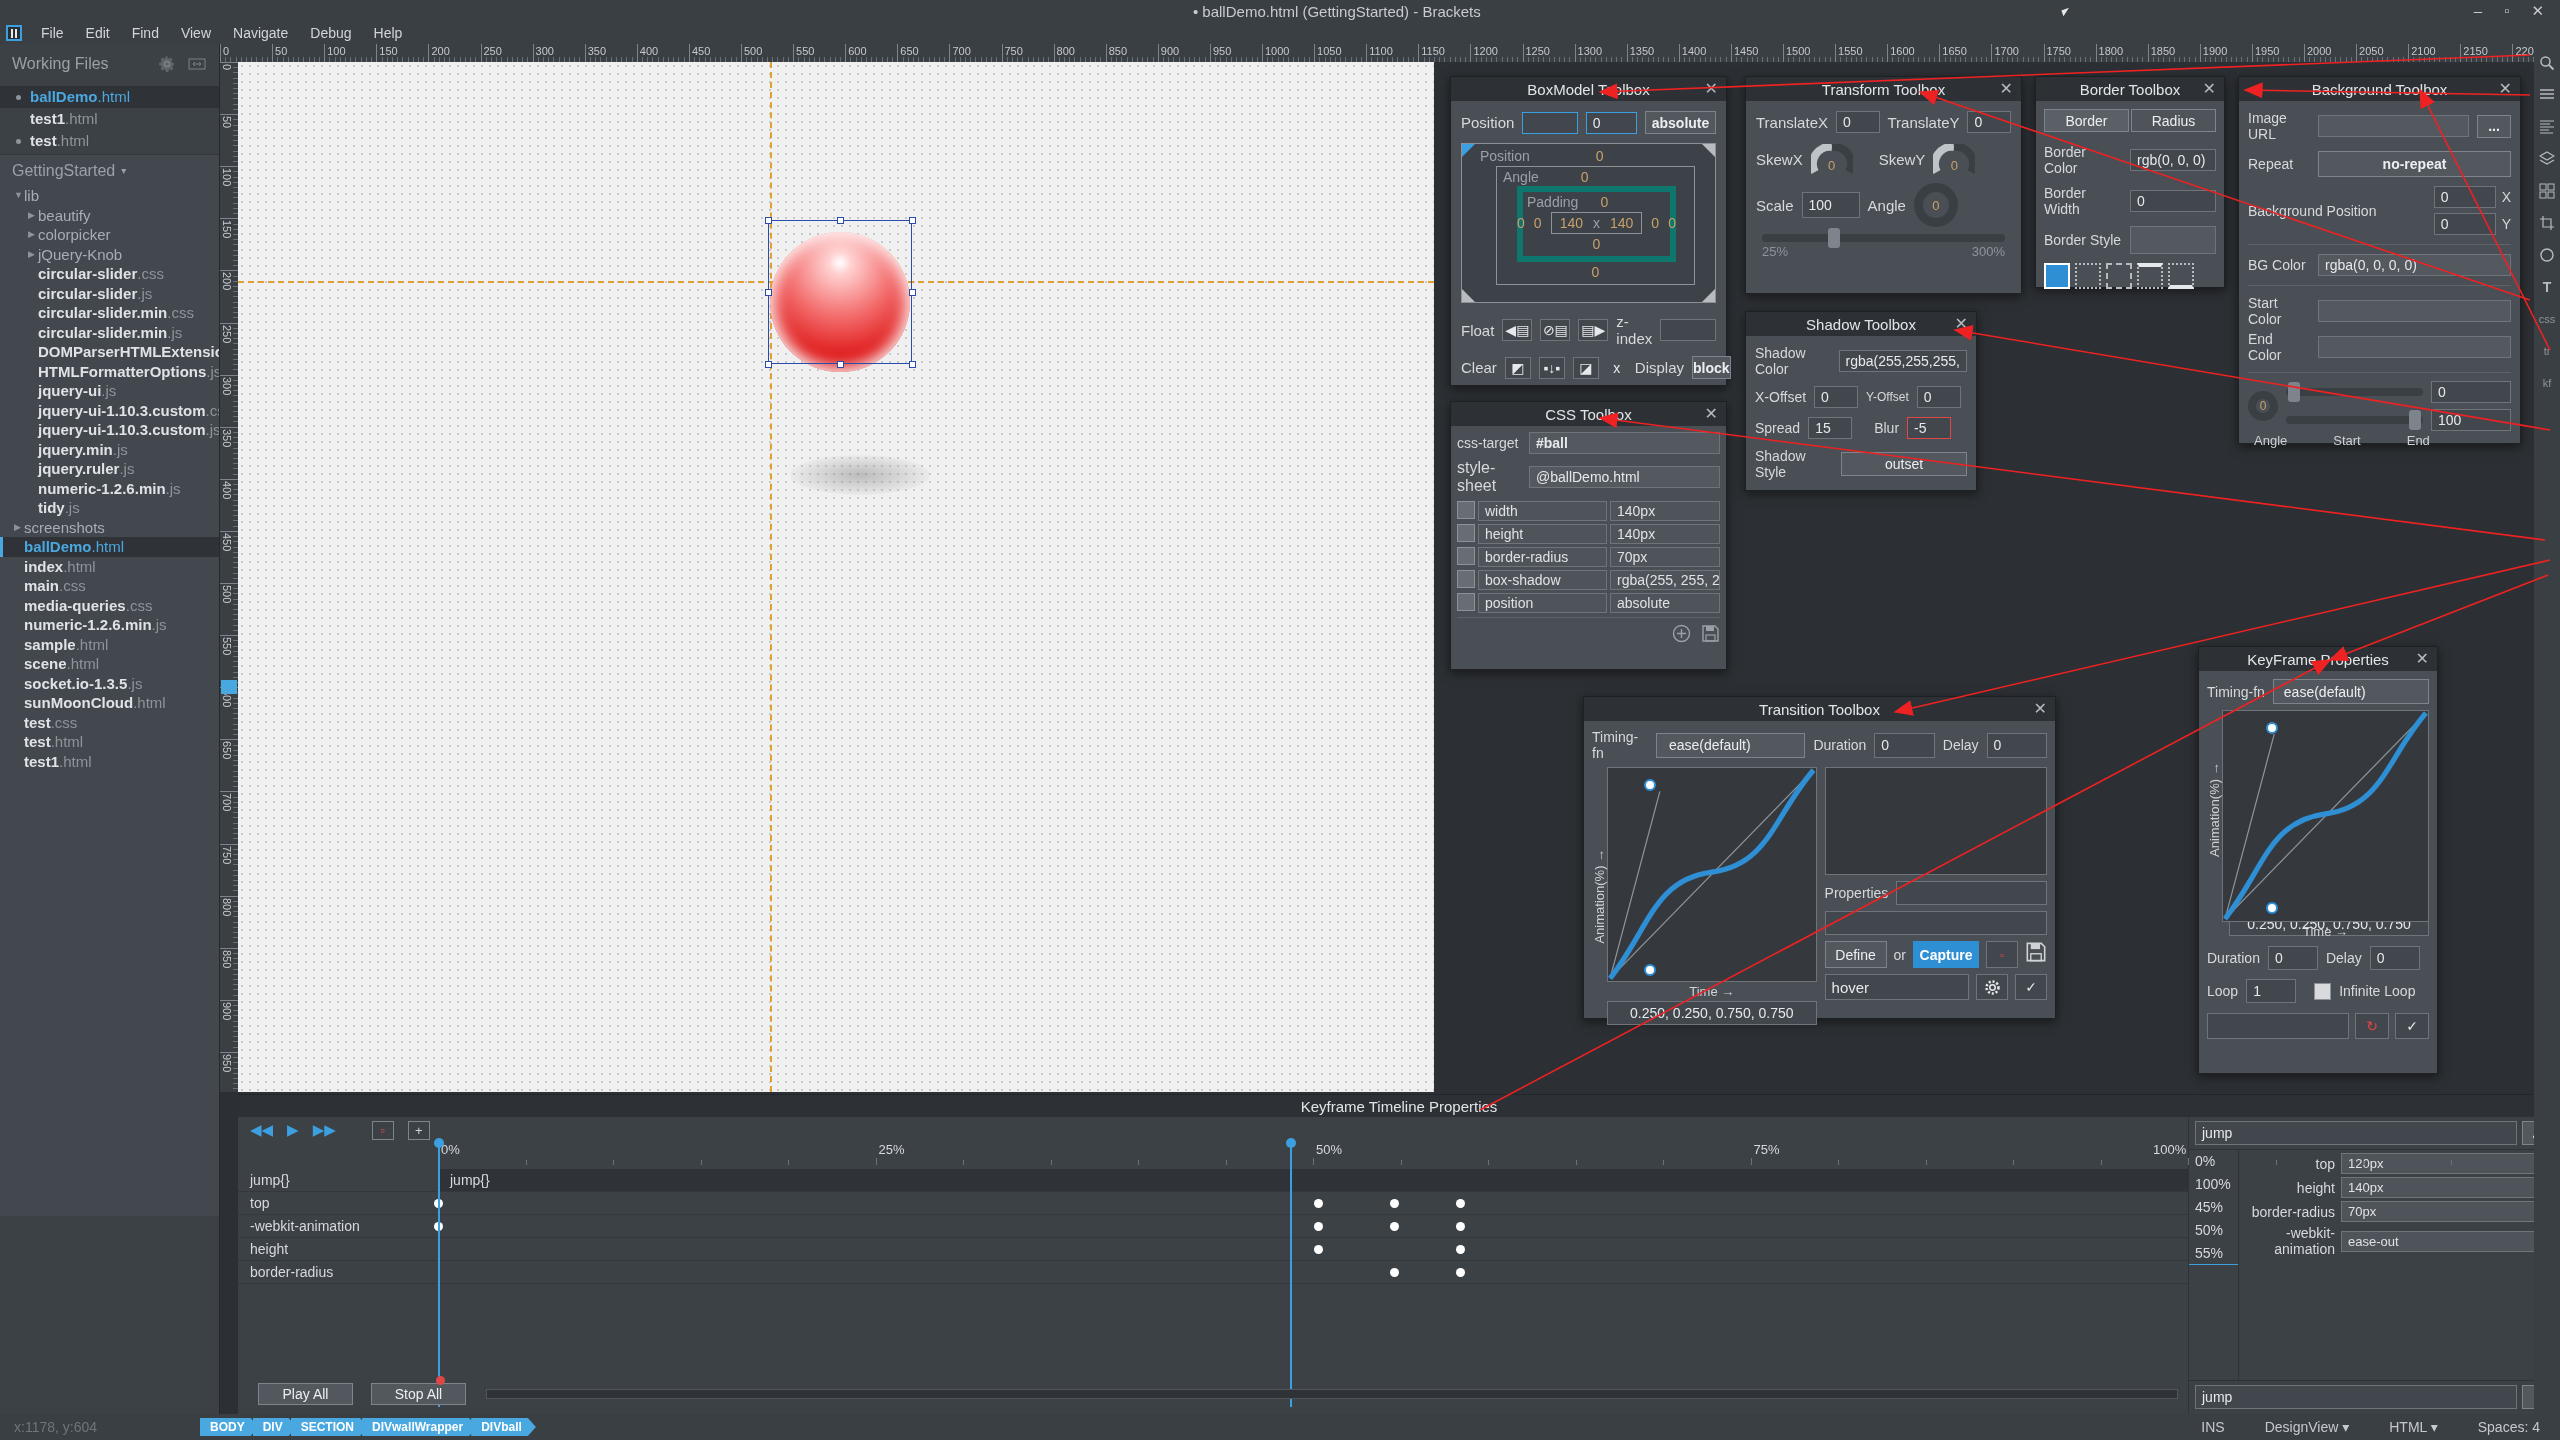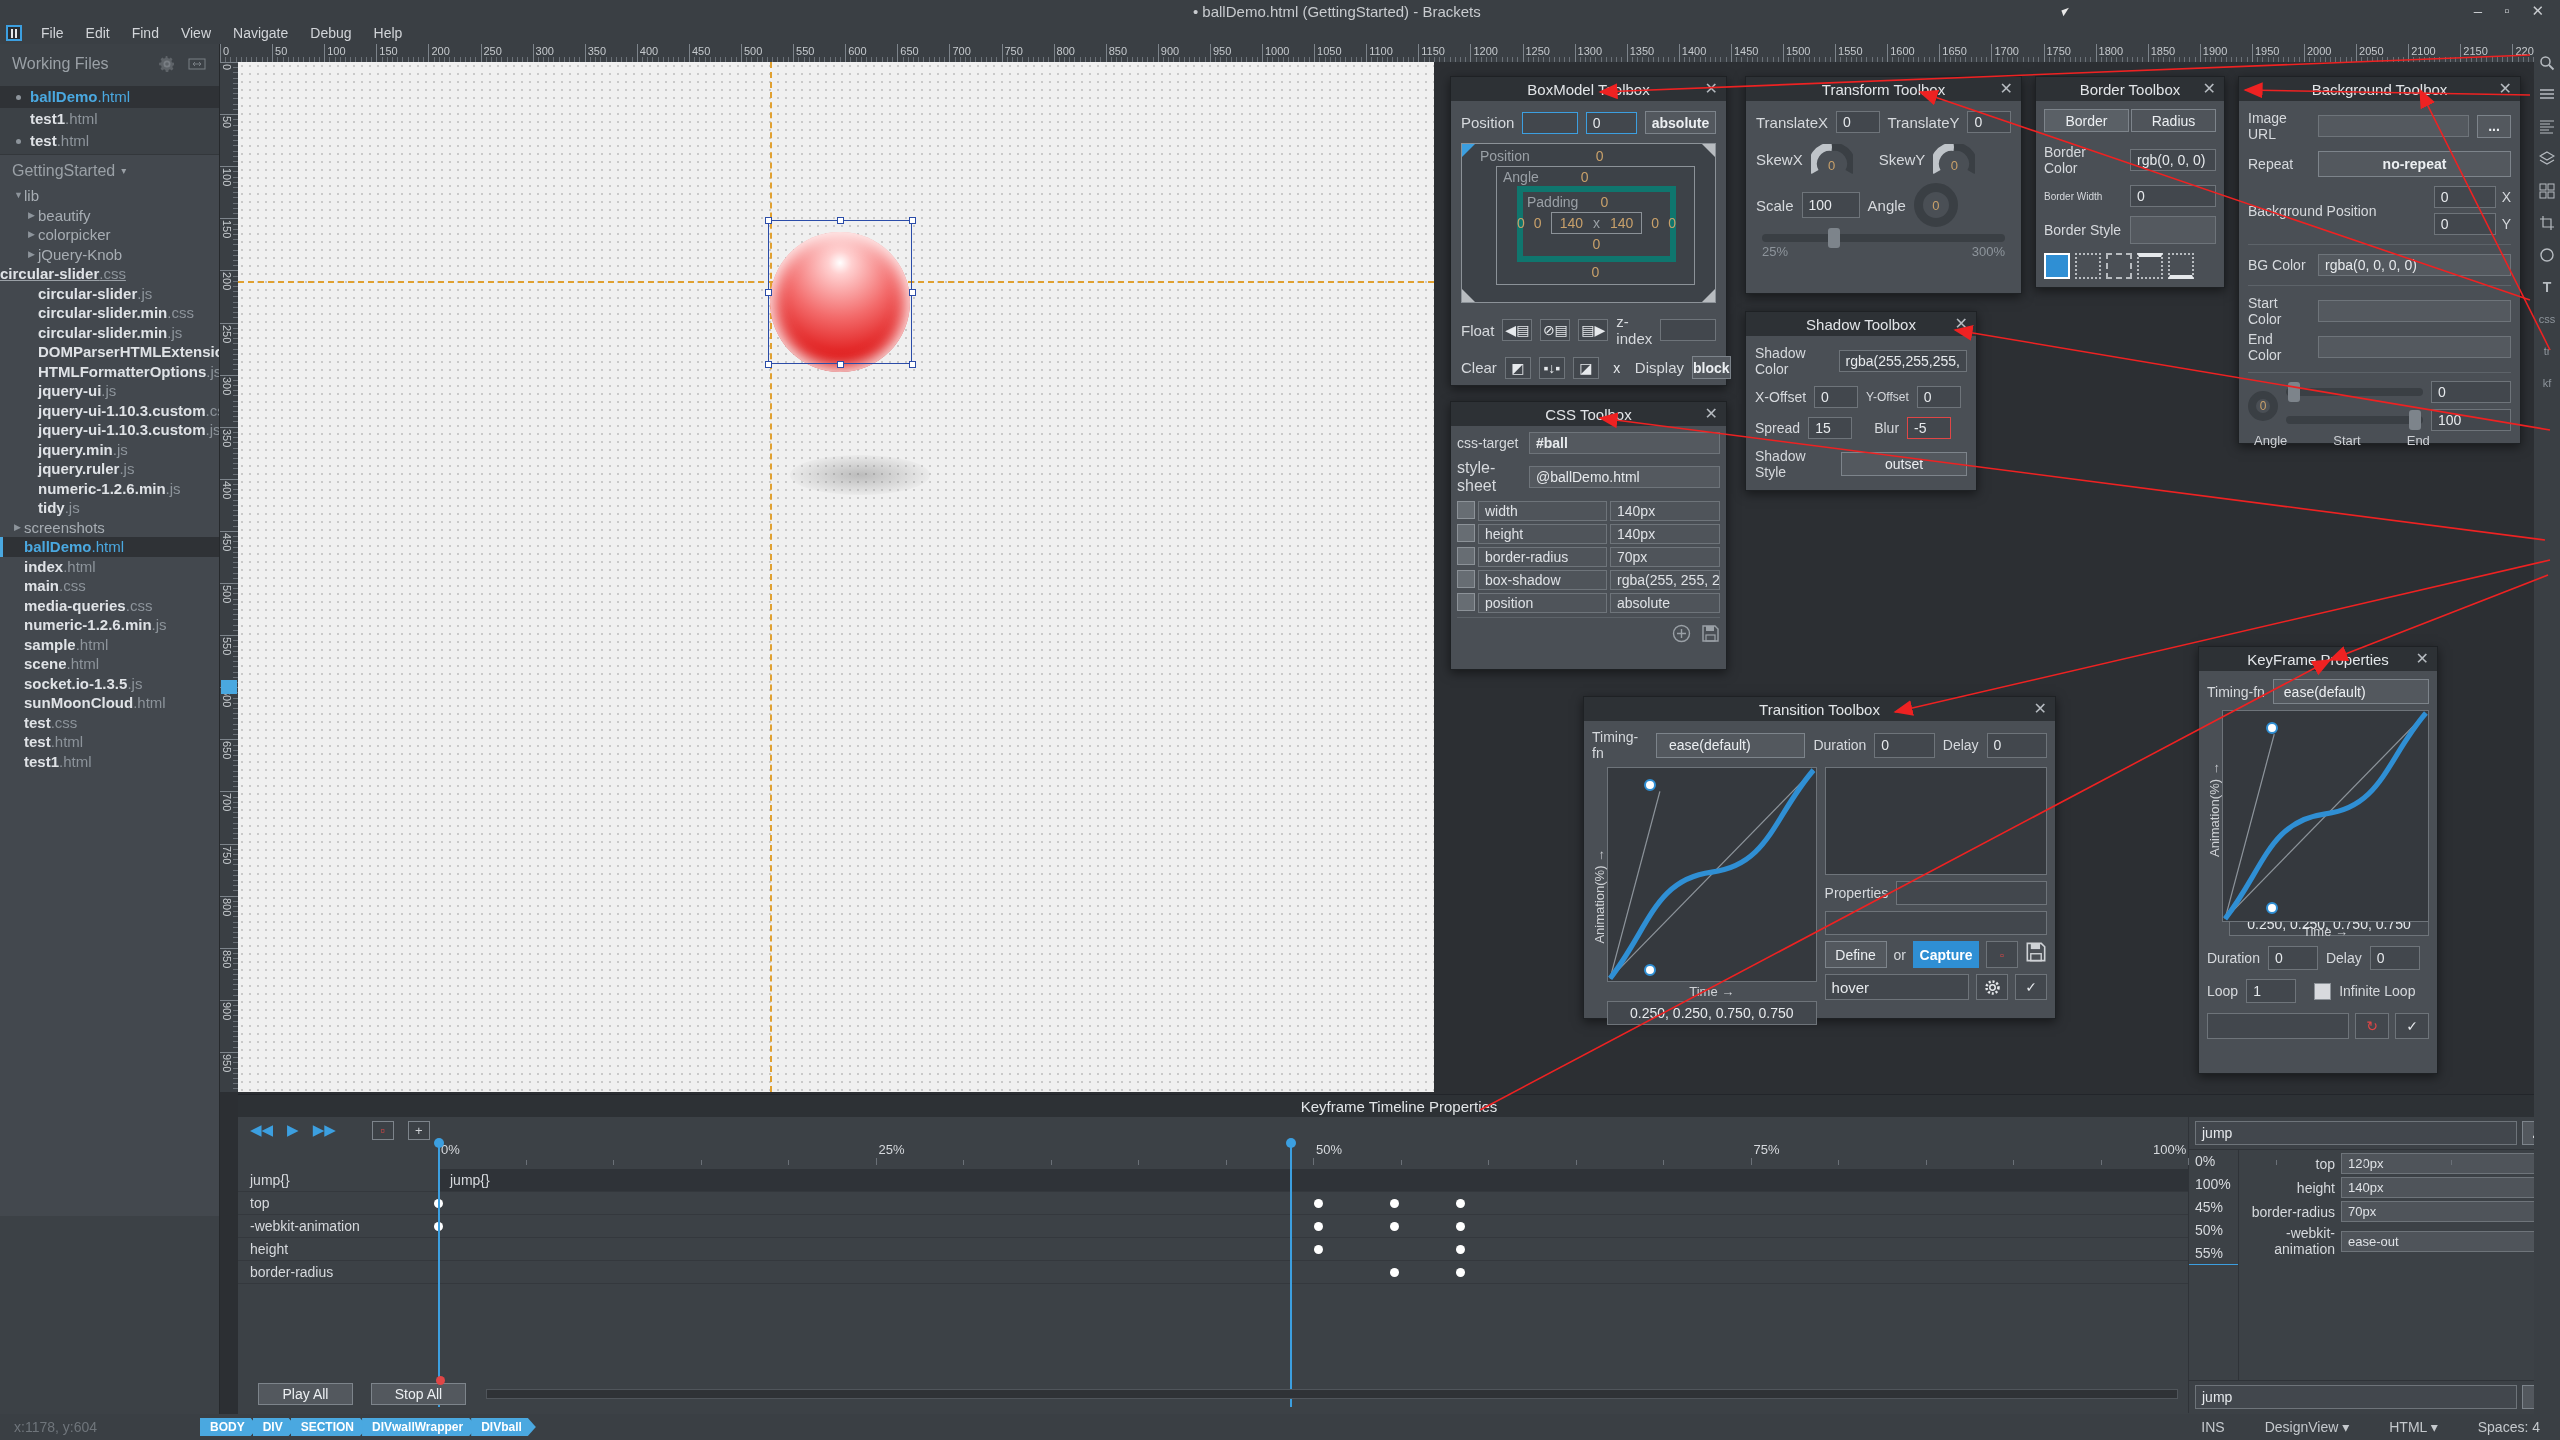--- a/index.html
+++ b/index.html
@@ -226,21 +226,21 @@
     </div>
   <div id="proj-head">
     <span>GettingStarted</span>
     <span class="caret">▾</span>
   </div>
   <div id="projtree">
       <div class="tnode folder" style="padding-left: 24px;"><span class="arrow" style="left: 14px; top: 0px;">▼</span><span class="nm">lib</span></div>
       <div class="tnode folder" style="padding-left: 38px;"><span class="arrow" style="left: 28px; top: 0px;">▶</span><span class="nm">beautify</span></div>
       <div class="tnode folder" style="padding-left: 38px;"><span class="arrow" style="left: 28px; top: 0px;">▶</span><span class="nm">colorpicker</span></div>
       <div class="tnode folder" style="padding-left: 38px;"><span class="arrow" style="left: 28px; top: 0px;">▶</span><span class="nm">jQuery-Knob</span></div>
-      <div class="tnode" style=" text-decoration: underline;"><span class="nm">circular-slider</span><span class="ext">.css</span></div>
+      <div class="tnode" style="padding-left: 38px;"><span class="nm">circular-slider</span><span class="ext">.css</span></div>
       <div class="tnode" style="padding-left: 38px;"><span class="nm">circular-slider</span><span class="ext">.js</span></div>
       <div class="tnode" style="padding-left: 38px;"><span class="nm">circular-slider.min</span><span class="ext">.css</span></div>
       <div class="tnode" style="padding-left: 38px;"><span class="nm">circular-slider.min</span><span class="ext">.js</span></div>
       <div class="tnode" style="padding-left: 38px;"><span class="nm">DOMParserHTMLExtension</span></div>
       <div class="tnode" style="padding-left: 38px;"><span class="nm">HTMLFormatterOptions</span><span class="ext">.json</span></div>
       <div class="tnode" style="padding-left: 38px;"><span class="nm">jquery-ui</span><span class="ext">.js</span></div>
       <div class="tnode" style="padding-left: 38px;"><span class="nm">jquery-ui-1.10.3.custom</span><span class="ext">.css</span></div>
       <div class="tnode" style="padding-left: 38px;"><span class="nm">jquery-ui-1.10.3.custom</span><span class="ext">.js</span></div>
       <div class="tnode" style="padding-left: 38px;"><span class="nm">jquery.min</span><span class="ext">.js</span></div>
       <div class="tnode" style="padding-left: 38px;"><span class="nm">jquery.ruler</span><span class="ext">.js</span></div>
@@ -1125,21 +1125,21 @@
   <div class="pbody" style="padding:8px">
     <div style="display:flex;gap:2px;margin-bottom:12px">
       <span class="btnlike" style="flex:1;font-weight:normal;background:#5a6066">Border</span>
       <span class="btnlike" style="flex:1;font-weight:normal;background:#4f545a">Radius</span>
     </div>
     <div class="row">
       <span class="lbl" style="width:78px;font-size:14px">Border Color</span>
       <span class="fld" style="flex:1">rgb(0, 0, 0)</span>
     </div>
     <div class="row">
-      <span class="lbl" style="width:78px;font-size:10px">Border Width</span>
+      <span class="lbl" style="width:78px;font-size:14px">Border Width</span>
       <span class="fld" style="flex:1">0</span>
     </div>
     <div class="row">
       <span class="lbl" style="width:78px;font-size:14px">Border Style</span>
       <span class="fld" style="flex:1;height:28px;background:#54595f"></span>
     </div>
     <div style="display:flex;gap:5px;margin-top:2px">
       <span style="width:26px;height:26px;background:#2f8fd4;border:2px solid #fff"></span>
       <span style="width:26px;height:26px;border:2px dotted #b8bcc0"></span>
       <span style="width:26px;height:26px;border:2px dashed #b8bcc0"></span>

